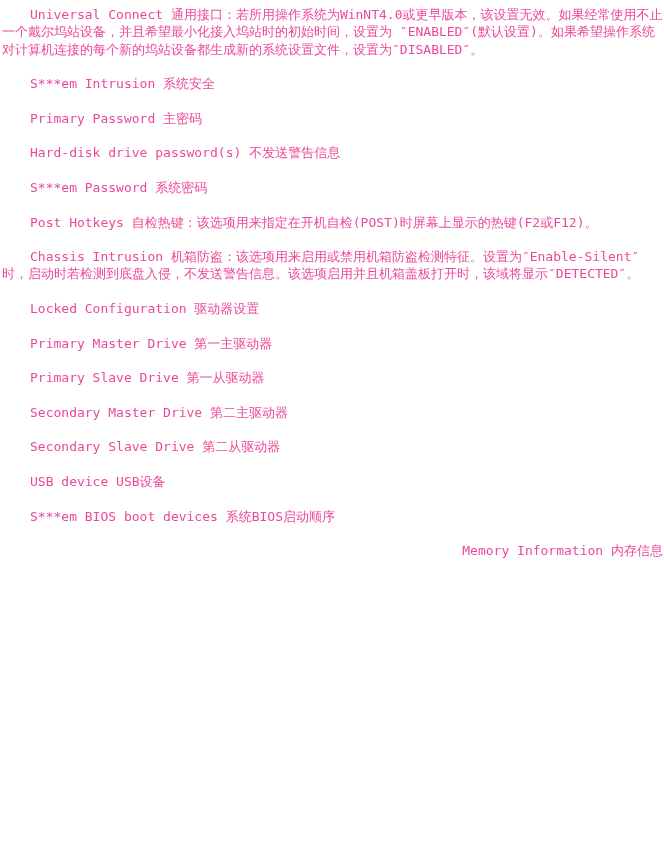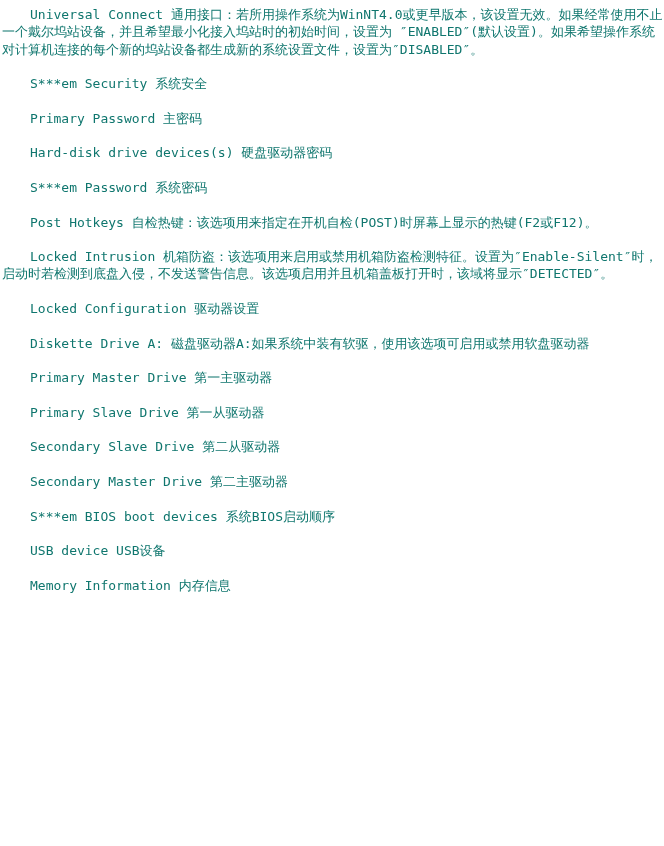--- a/index.html
+++ b/index.html
@@ -12,46 +12,46 @@
     height: 846px;
     overflow: hidden;
   }
   .doc {
     box-sizing: border-box;
     width: 664px;
     padding: 6px 1px 6px 2px;
     font-family: "DejaVu Sans Mono", "DejaVu Sans", "Liberation Sans", sans-serif;
     font-size: 13px;
     line-height: 17.3px;
-    color: #0f766e;
+    color: #ec4899;
   }
   .doc p.para {
     margin: 0 0 17.3px 0;
     text-indent: 28px;
     word-break: break-all;
     overflow-wrap: anywhere;
     white-space: normal;
   }
   .doc p.para:last-child {
     margin-bottom: 12px;
+    text-align: right;
   }
 </style>
 </head>
 <body>
 
 <div class="doc">
   <p class="para">Universal Connect 通用接口：若所用操作系统为WinNT4.0或更早版本，该设置无效。如果经常使用不止一个戴尔坞站设备，并且希望最小化接入坞站时的初始时间，设置为 ″ENABLED″(默认设置)。如果希望操作系统对计算机连接的每个新的坞站设备都生成新的系统设置文件，设置为″DISABLED″。</p>
-  <p class="para">S***em Security 系统安全</p>
+  <p class="para">S***em Intrusion 系统安全</p>
   <p class="para">Primary Password 主密码</p>
-  <p class="para">Hard-disk drive devices(s) 硬盘驱动器密码</p>
+  <p class="para">Hard-disk drive password(s) 不发送警告信息</p>
   <p class="para">S***em Password 系统密码</p>
   <p class="para">Post Hotkeys 自检热键：该选项用来指定在开机自检(POST)时屏幕上显示的热键(F2或F12)。</p>
-  <p class="para">Locked Intrusion 机箱防盗：该选项用来启用或禁用机箱防盗检测特征。设置为″Enable-Silent″时，启动时若检测到底盘入侵，不发送警告信息。该选项启用并且机箱盖板打开时，该域将显示″DETECTED″。</p>
+  <p class="para">Chassis Intrusion 机箱防盗：该选项用来启用或禁用机箱防盗检测特征。设置为″Enable-Silent″时，启动时若检测到底盘入侵，不发送警告信息。该选项启用并且机箱盖板打开时，该域将显示″DETECTED″。</p>
   <p class="para">Locked Configuration 驱动器设置</p>
-  <p class="para">Diskette Drive A: 磁盘驱动器A:如果系统中装有软驱，使用该选项可启用或禁用软盘驱动器</p>
   <p class="para">Primary Master Drive 第一主驱动器</p>
   <p class="para">Primary Slave Drive 第一从驱动器</p>
+  <p class="para">Secondary Master Drive 第二主驱动器</p>
   <p class="para">Secondary Slave Drive 第二从驱动器</p>
-  <p class="para">Secondary Master Drive 第二主驱动器</p>
+  <p class="para">USB device USB设备</p>
   <p class="para">S***em BIOS boot devices 系统BIOS启动顺序</p>
-  <p class="para">USB device USB设备</p>
   <p class="para">Memory Information 内存信息</p>
 </div>
 
 </body></html>

